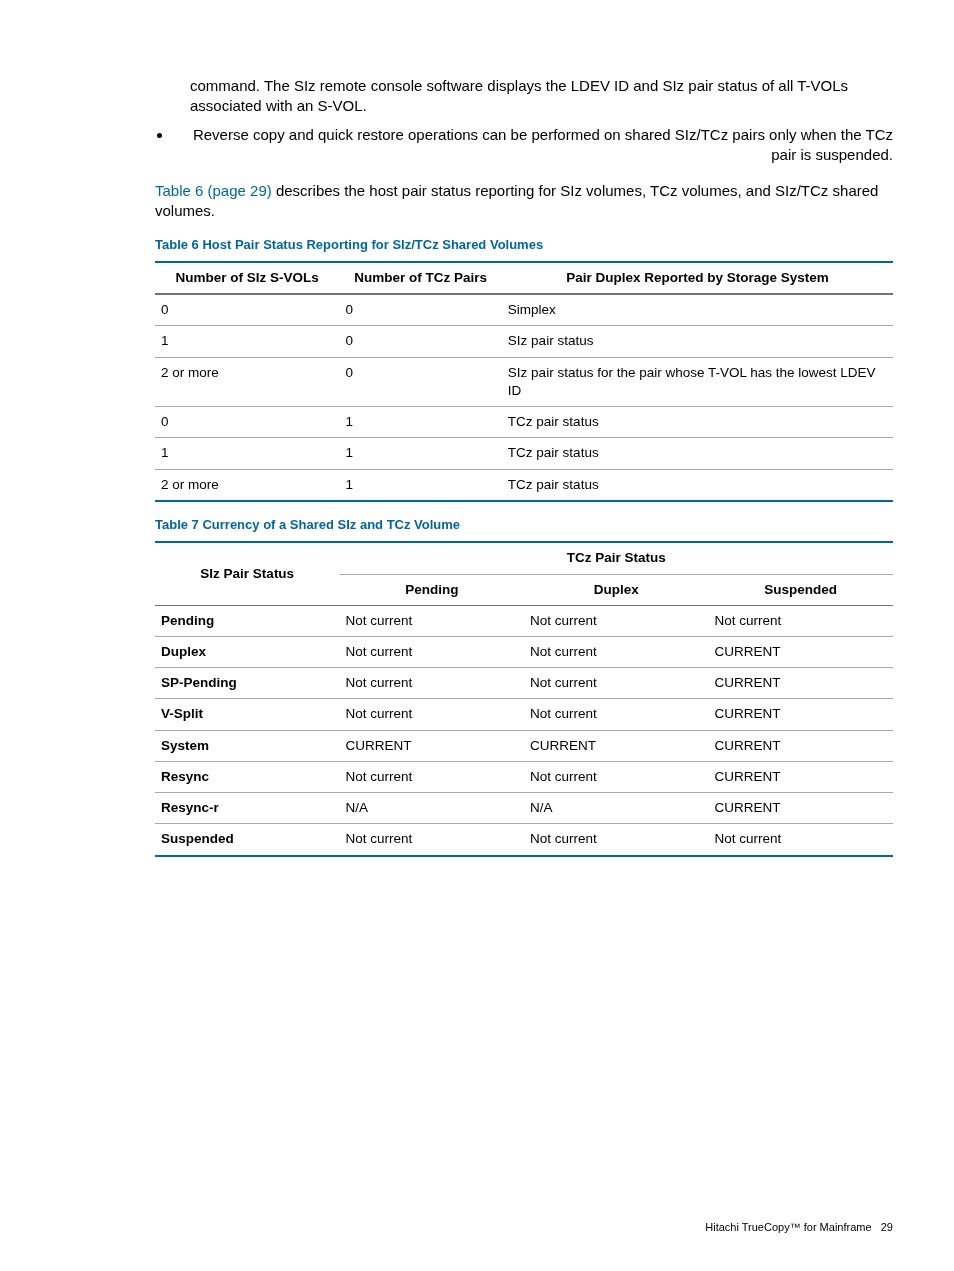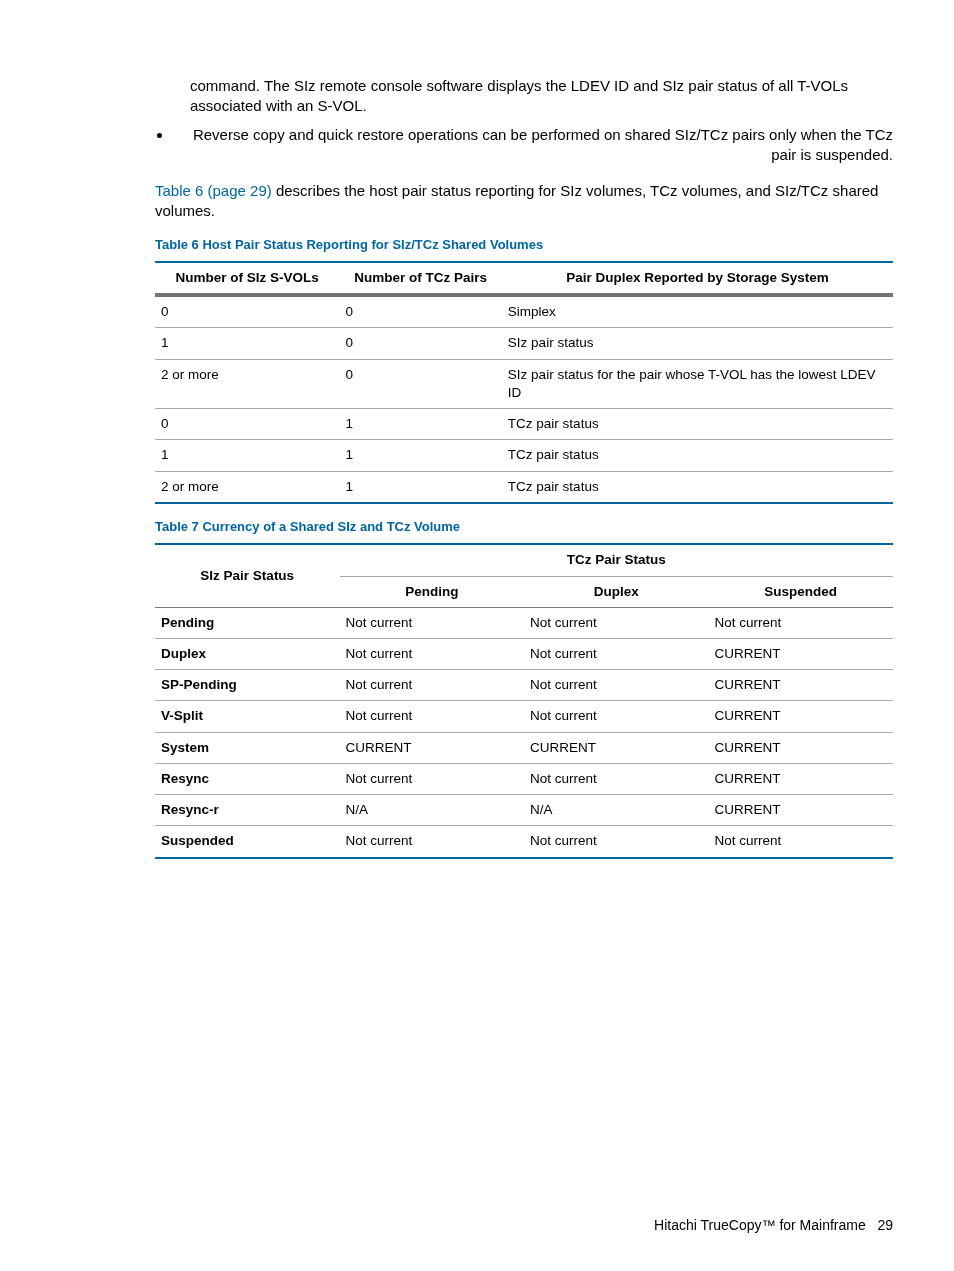--- a/index.html
+++ b/index.html
@@ -48,21 +48,21 @@
     width: 100%;
     border-collapse: collapse;
     table-layout: fixed;
     font-size: 13.5px;
     margin-bottom: 8px;
   }
   table thead th {
     font-weight: bold;
     text-align: center;
     padding: 6px 6px;
-    border-bottom: 4px solid #737373;
+    border-bottom: 2px solid #737373;
     background: #fff;
   }
   table td {
     padding: 6px 6px;
     border-bottom: 1px solid #aaa;
     text-align: left;
     vertical-align: top;
   }
   table.t6 tbody tr:last-child td,
   table.t7 tbody tr:last-child td {
@@ -74,21 +74,21 @@
   .row-head {
     font-weight: bold;
   }
   p.para {
     margin: 16px 0 8px 0;
   }
   .footer {
     position: absolute;
     bottom: 36px;
     right: 60px;
-    font-size: 14px;
+    font-size: 11px;
   }
   .top-para {
     margin: 0 0 8px 35px;
   }
   .t7 thead th:first-child {
     border-right: none;
   }
   .t7 th, .t7 td { word-wrap: break-word; }
   .t7 thead tr th {
     border-bottom: 1px solid #777;

